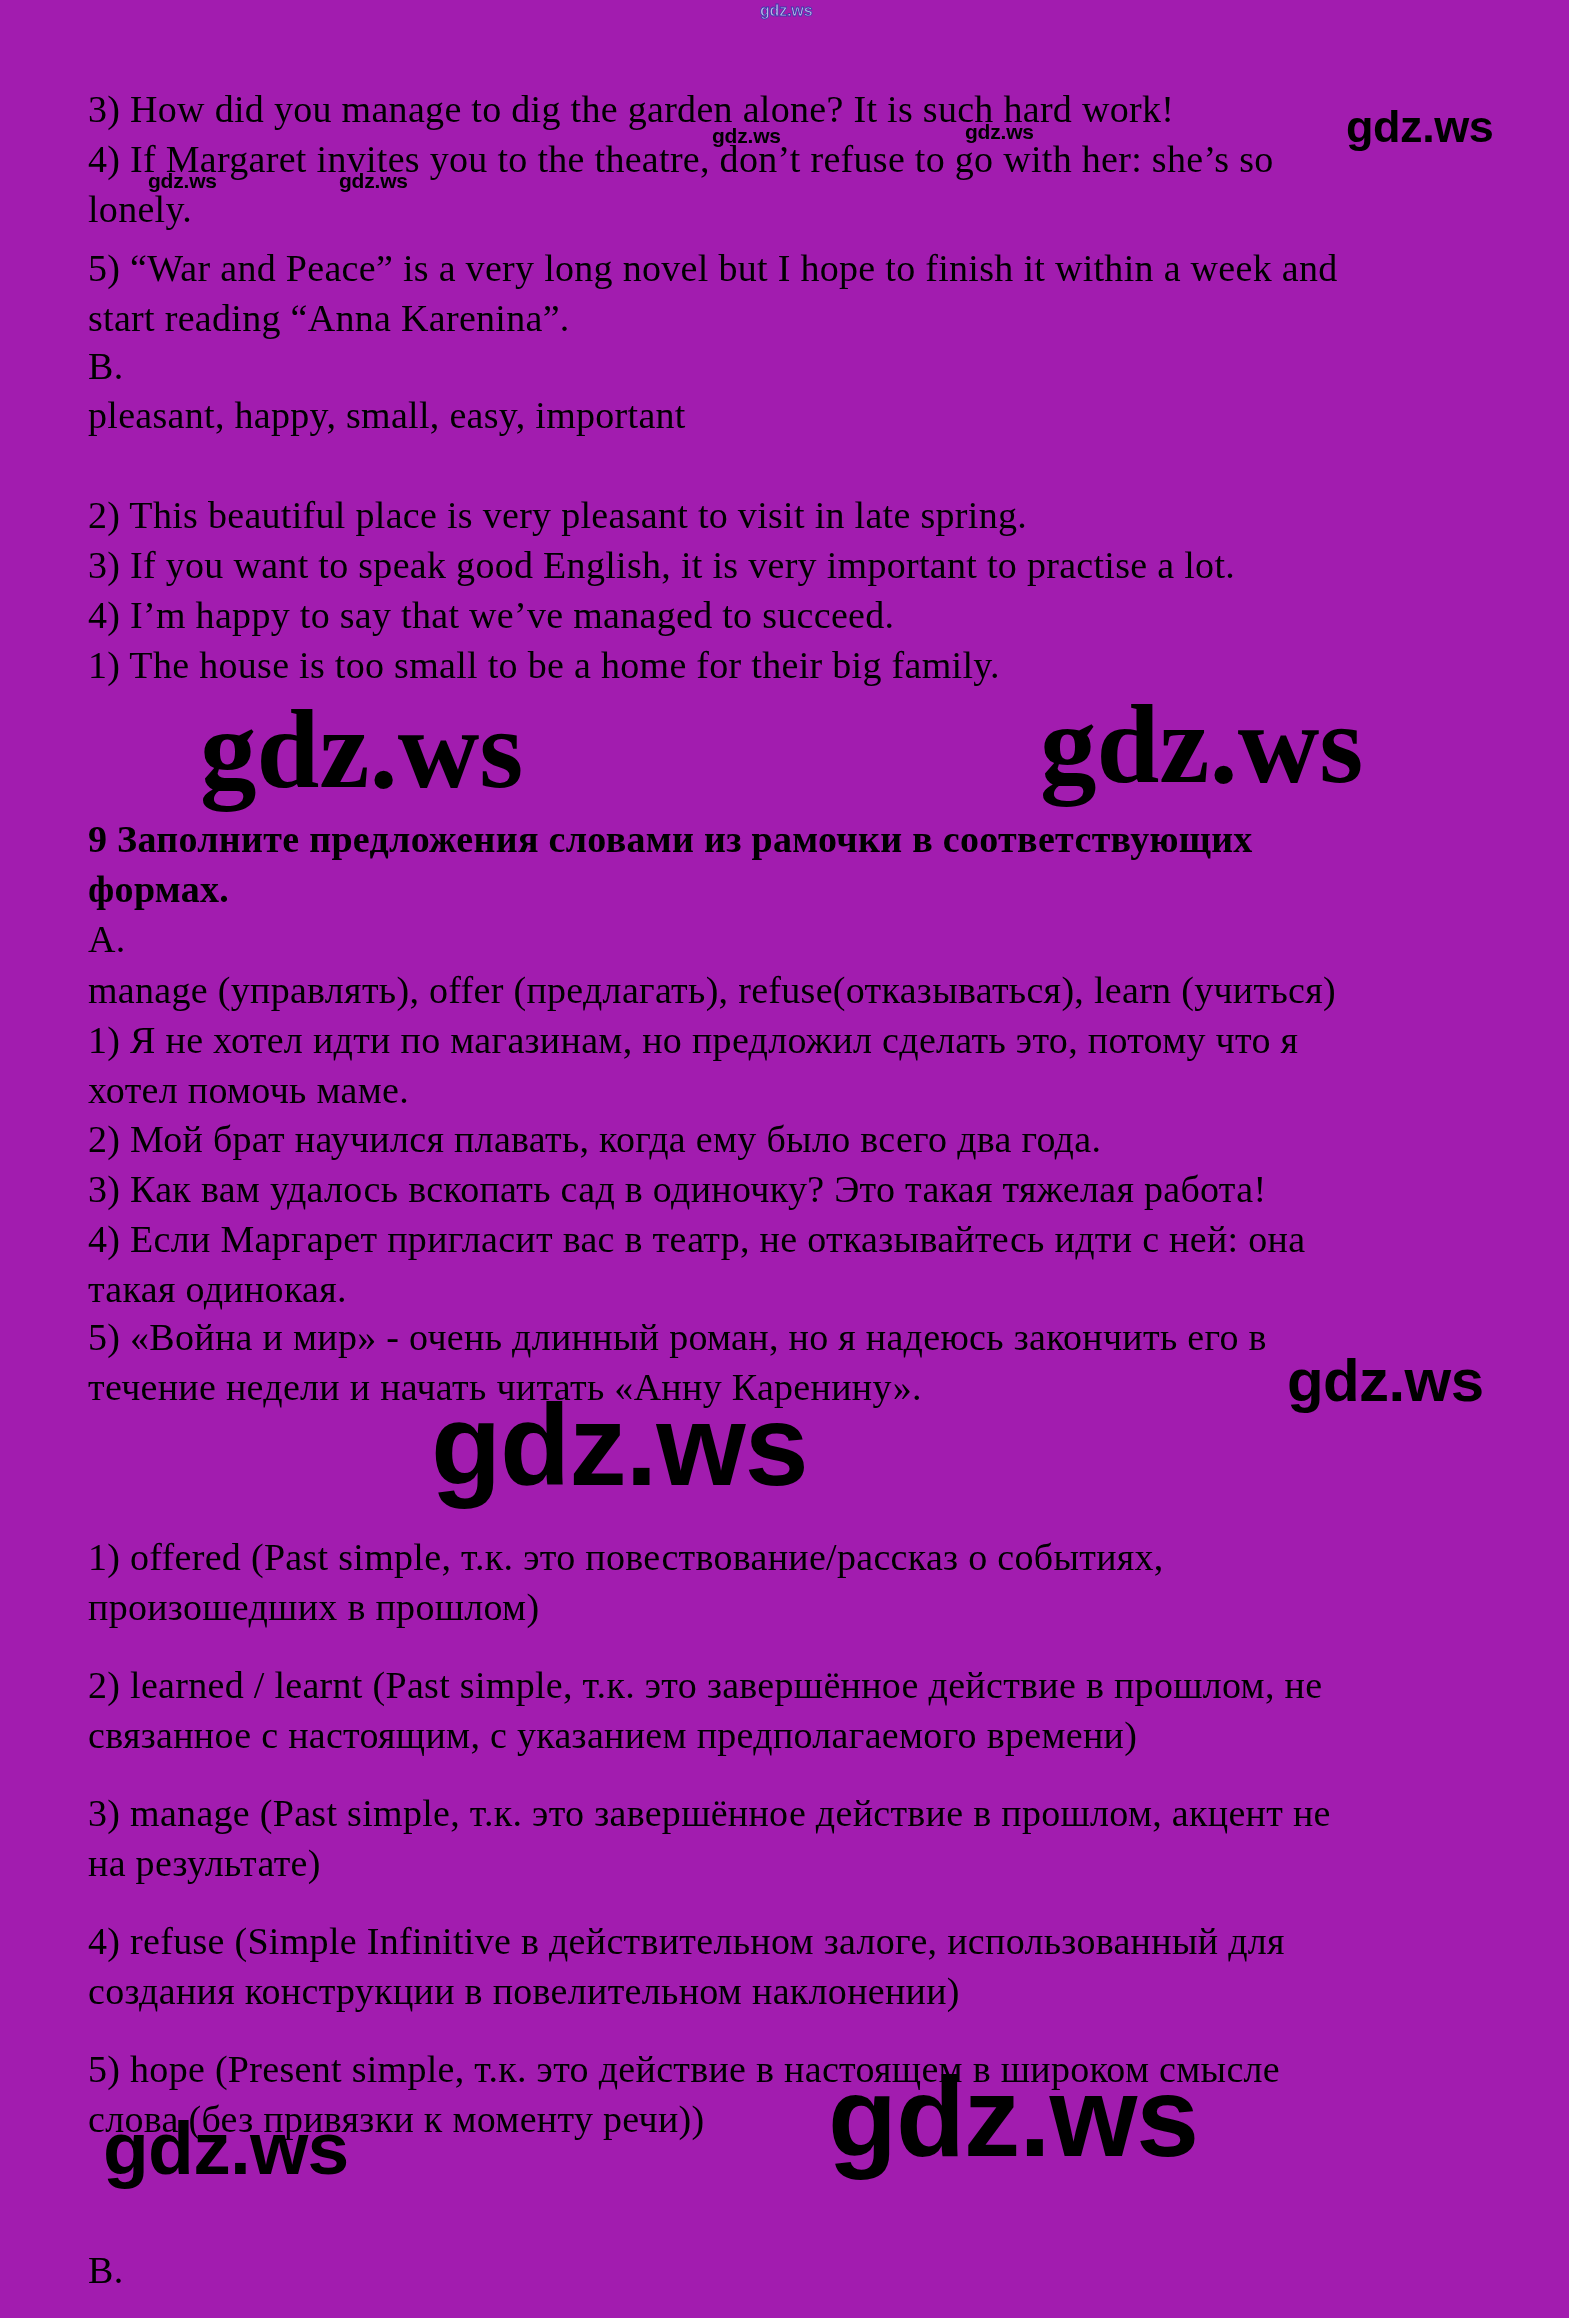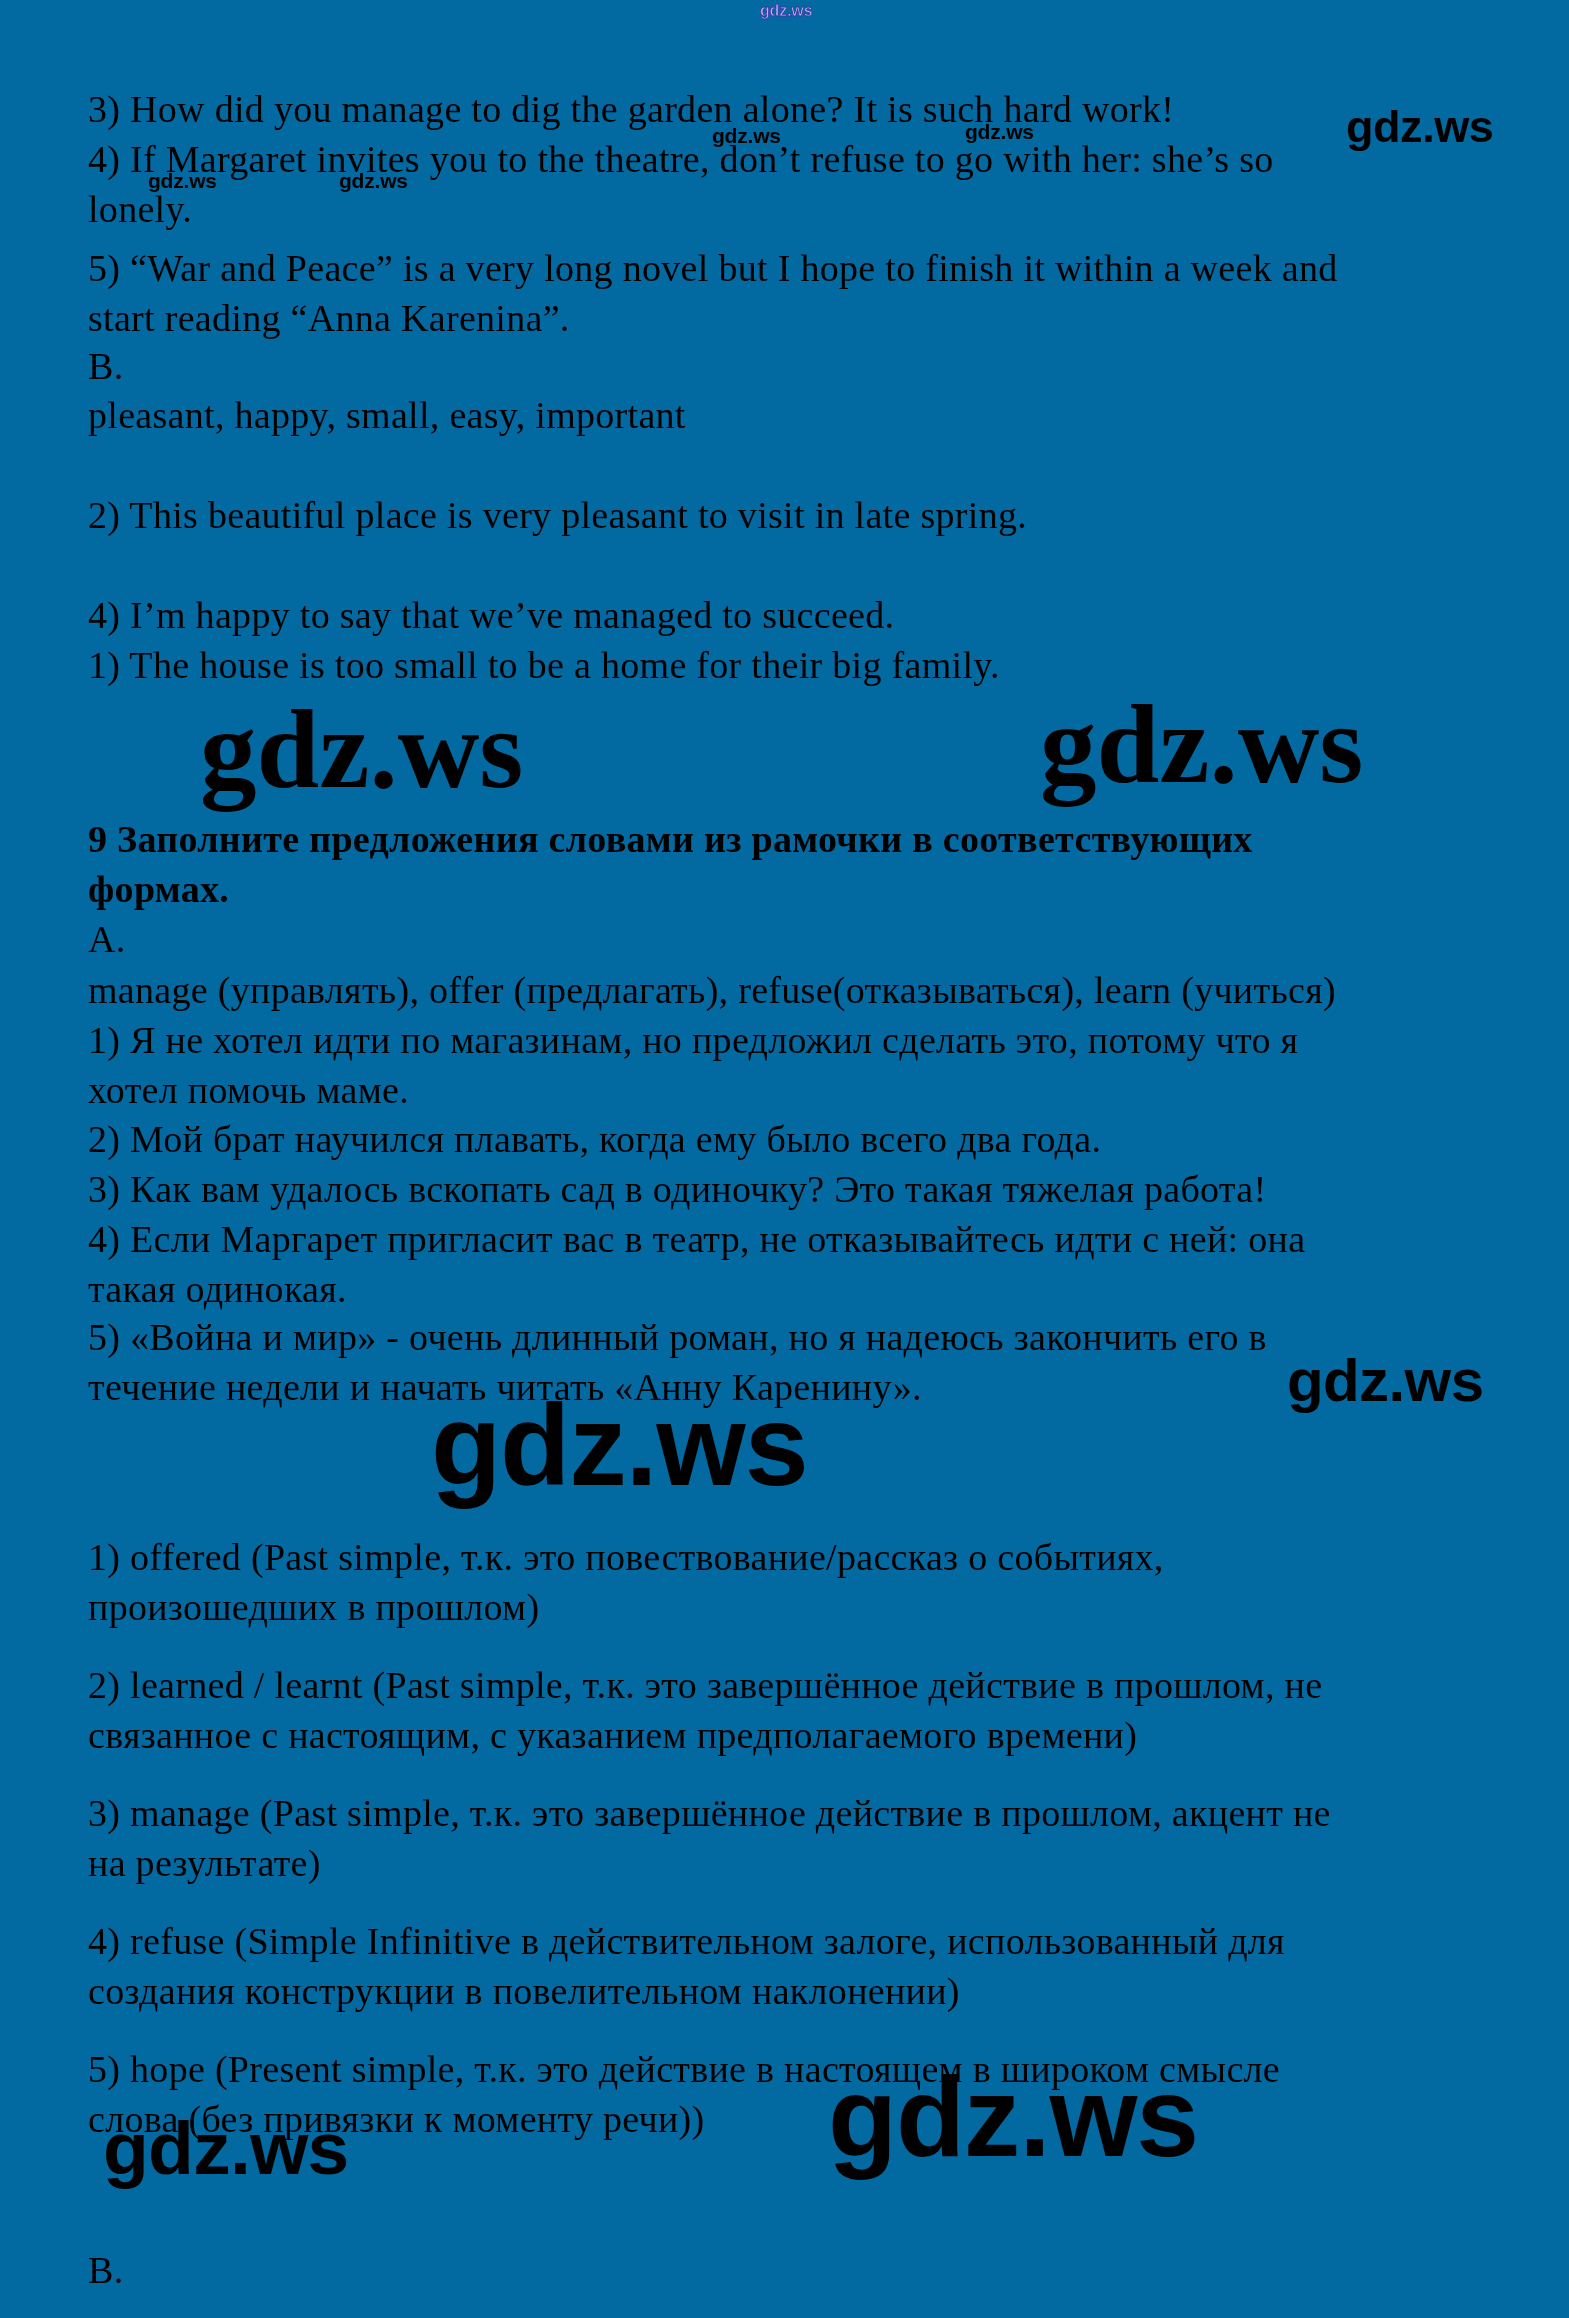--- a/index.html
+++ b/index.html
@@ -1,19 +1,19 @@
 <!DOCTYPE html>
 <html style="font-size:12px"><head>
 <meta charset="utf-8">
 <style>
   html,body{margin:0;padding:0;background:#888;}
   .page{
     position:relative;
     width:1569px;height:2319px;
-    background:#0369a1;
+    background:#a21caf;
     color:#000;
     font-family:"Liberation Serif","DejaVu Serif",serif;
     overflow:hidden;
   }
   .tl{
     position:absolute;
     left:66px;
     font-size:38px;
     line-height:50px;
     white-space:pre-line;
@@ -71,20 +71,21 @@
   <div class="wm wm-big-bl">gdz.ws</div>
 
   <div class="tl" style="top:84px">3) How did you manage to dig the garden alone? It is such hard work!</div>
   <div class="tl" style="top:134px">4) If Margaret invites you to the theatre, don’t refuse to go with her: she’s so
 lonely.</div>
   <div class="tl" style="top:243px">5) “War and Peace” is a very long novel but I hope to finish it within a week and
 start reading “Anna Karenina”.</div>
   <div class="tl" style="top:341px">B.</div>
   <div class="tl" style="top:390px">pleasant, happy, small, easy, important</div>
   <div class="tl" style="top:490px">2) This beautiful place is very pleasant to visit in late spring.</div>
+  <div class="tl" style="top:540px">3) If you want to speak good English, it is very important to practise a lot.</div>
   <div class="tl" style="top:590px">4) I’m happy to say that we’ve managed to succeed.</div>
   <div class="tl" style="top:640px">1) The house is too small to be a home for their big family.</div>
 
   <div class="tl bold" style="top:814px">9 Заполните предложения словами из рамочки в соответствующих
 формах.</div>
   <div class="tl" style="top:914px">A.</div>
   <div class="tl" style="top:965px">manage (управлять), offer (предлагать), refuse(отказываться), learn (учиться)</div>
   <div class="tl" style="top:1015px">1) Я не хотел идти по магазинам, но предложил сделать это, потому что я
 хотел помочь маме.</div>
   <div class="tl" style="top:1114px">2) Мой брат научился плавать, когда ему было всего два года.</div>

